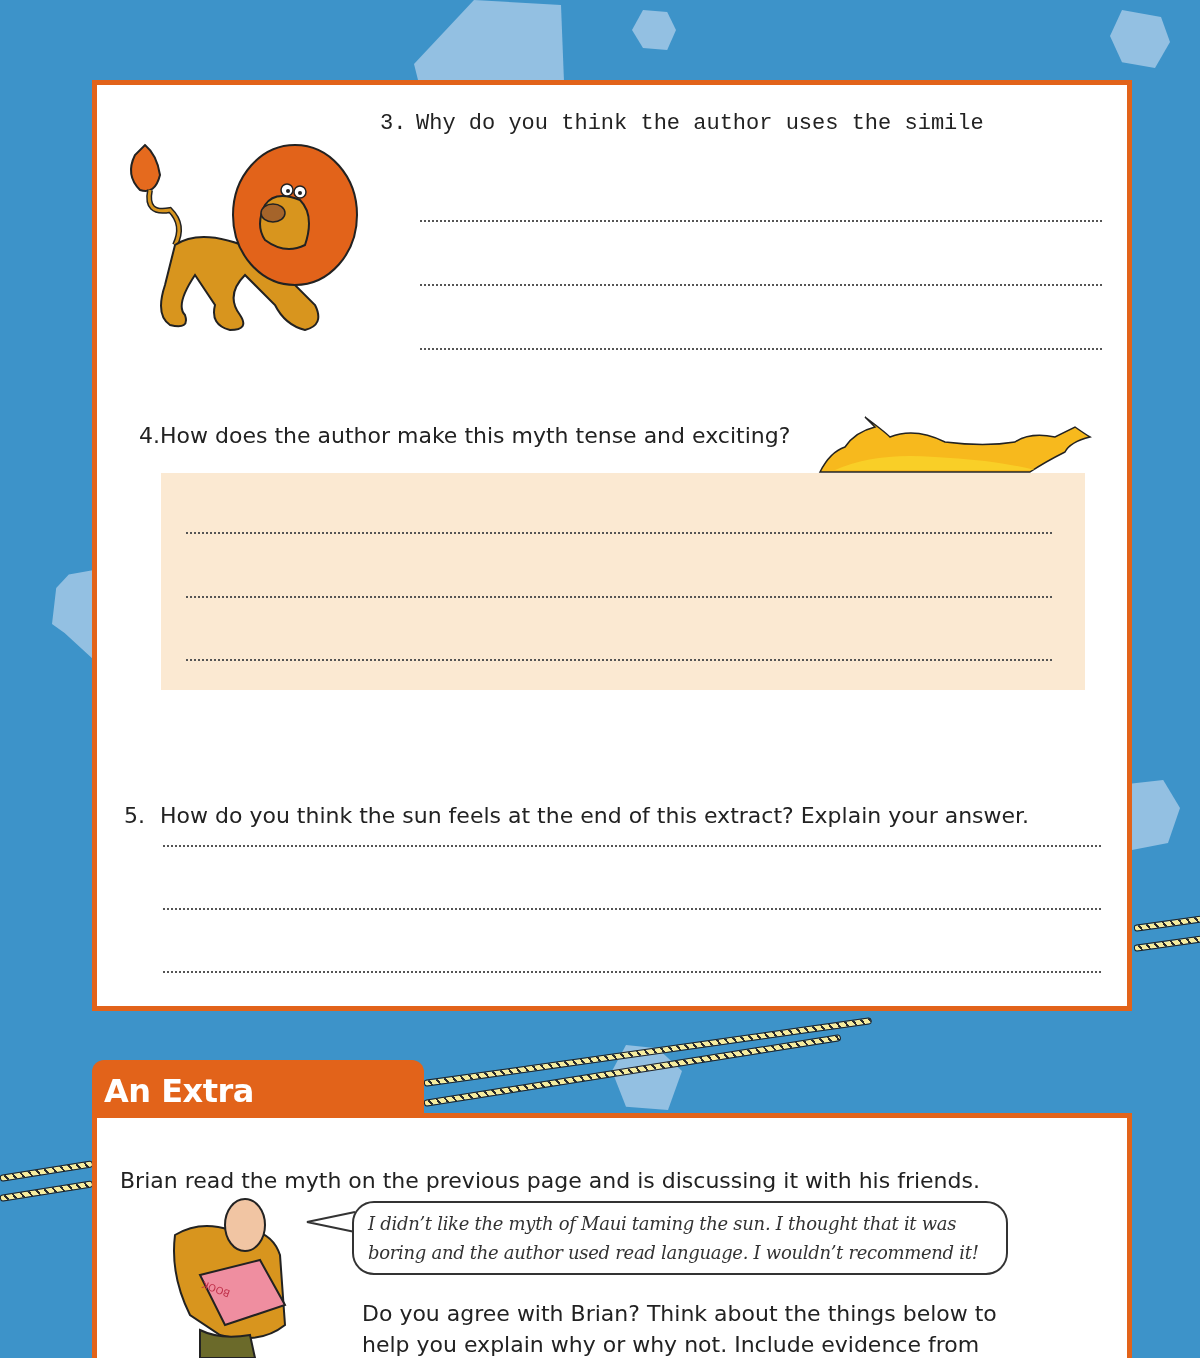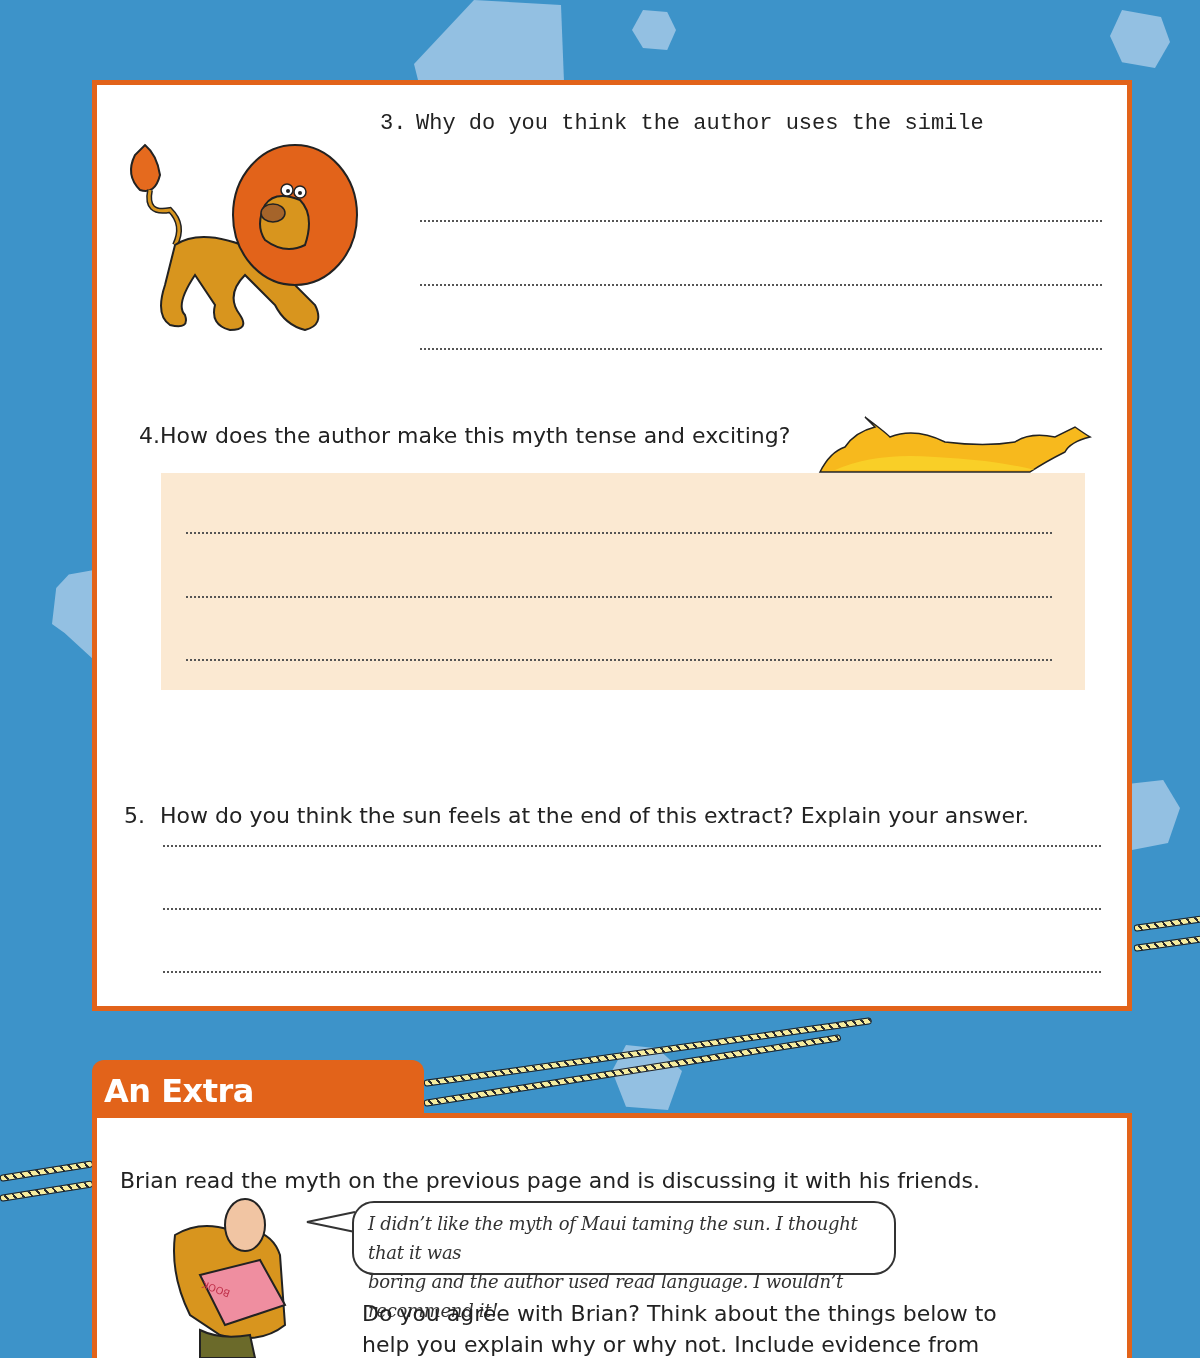--- a/index.html
+++ b/index.html
@@ -24,21 +24,21 @@
       background: #e2631a; border-radius: 12px 12px 0 0;
       color: #fff; font-family: "DejaVu Sans", sans-serif; font-weight: bold;
       font-size: 32px; line-height: 62px; padding-left: 12px; box-sizing: border-box;
       letter-spacing: -0.5px;
     }
     .q { position: absolute; font-size: 22px; line-height: 32px; color: #222; }
     .q .num { display: inline-block; width: 36px; }
     .line { position: absolute; height: 0; border-bottom: 2px dotted #555; }
     .answer-box { position: absolute; background: #fbe9d2; }
     .bubble {
-      position: absolute; left: 352px; top: 1201px; width: 544px; height: 74px;
+      position: absolute; left: 352px; top: 1201px; width: 656px; height: 74px;
       border: 2px solid #333; border-radius: 22px; background: #fff; box-sizing: border-box;
       font-family: "DejaVu Serif", serif; font-style: italic; font-size: 18px; line-height: 29px;
       padding: 6px 14px; color: #333; letter-spacing: -0.3px;
     }
     .bubble-tail { position: absolute; left: 305px; top: 1210px; }
     .intro { position: absolute; left: 120px; top: 1140px; font-size: 22px; line-height: 32px; margin-top: 25px; }
     .prompt { position: absolute; left: 362px; top: 1298px; width: 660px; font-size: 22px; line-height: 31px; }
   </style>
 </head>
 <body>

